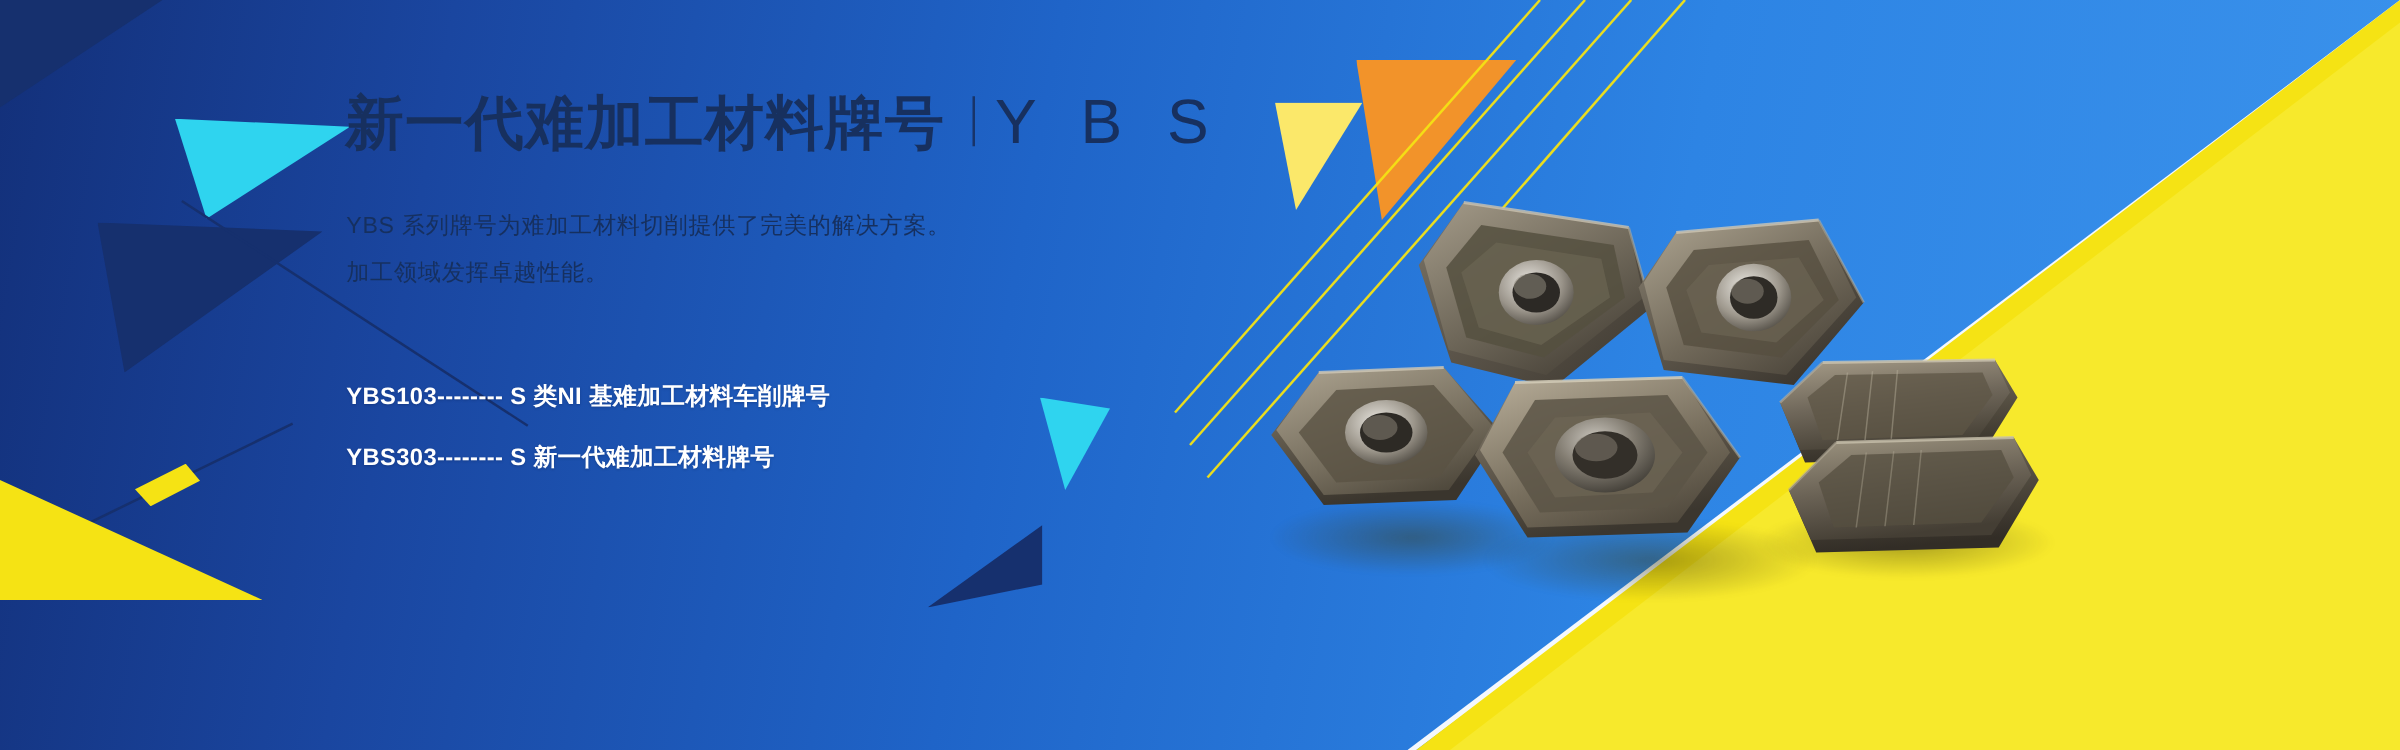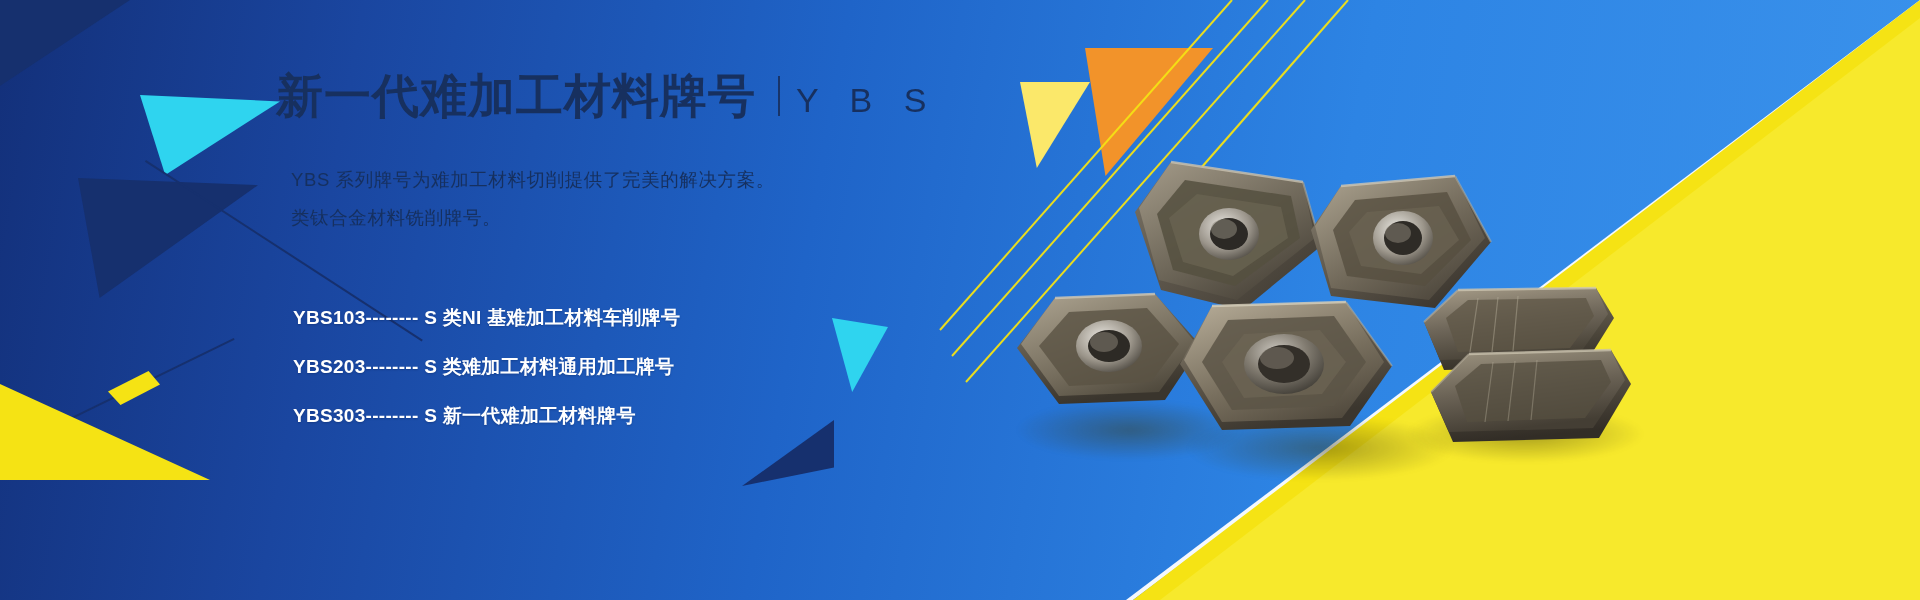--- a/index.html
+++ b/index.html
@@ -100,31 +100,31 @@
   }
   .title-main{
     font-size:47px;font-weight:700;color:#17305f;letter-spacing:1px;
     line-height:1;
   }
   .title-sep{
     display:inline-block;width:2px;height:40px;background:#17305f;
     margin:0 16px 0 22px;align-self:center;opacity:.9;
   }
   .title-sub{
-    font-size:34px;font-weight:400;color:#17305f;letter-spacing:11px;
+    font-size:50px;font-weight:400;color:#17305f;letter-spacing:11px;
     line-height:1;
   }
 
-  .desc{position:absolute;top:168px;left:15px;}
+  .desc{position:absolute;top:168px;left:1px;}
   .desc p{
     margin:0 0 15px 0;font-size:18.5px;color:#16305f;
     letter-spacing:.6px;line-height:1.25;font-weight:500;
   }
 
-  .models{position:absolute;top:307px;left:17px;}
+  .models{position:absolute;top:307px;left:1px;}
   .models p{
     margin:0 0 26px 0;font-size:19px;color:#ffffff;font-weight:700;
     letter-spacing:.3px;line-height:1.2;
     text-shadow:0 1px 2px rgba(0,20,60,.28);
   }
 
   
   .inserts{position:absolute;left:995px;top:150px;width:620px;height:340px;}
   .ins{position:absolute;}
   .ins svg{display:block;}
@@ -167,26 +167,25 @@
   <div class="content">
 
     <div class="title-row">
       <span class="title-main">新一代难加工材料牌号</span>
       <span class="title-sep"></span>
       <span class="title-sub">Y B S</span>
     </div>
 
     <div class="desc">
       <p>YBS 系列牌号为难加工材料切削提供了完美的解决方案。</p>
-      <p>类钛合金材料铣削牌号。</p>
+      <p>加工领域发挥卓越性能。</p>
     </div>
 
     <div class="models">
       <p>YBS103-------- S 类NI 基难加工材料车削牌号</p>
-      <p>YBS203-------- S 类难加工材料通用加工牌号</p>
       <p>YBS303-------- S 新一代难加工材料牌号</p>
     </div>
   </div>
 
   <div class="inserts">
 
     <div class="shadow" style="left:20px;top:250px;width:230px;height:60px;"></div>
     <div class="shadow" style="left:190px;top:265px;width:270px;height:66px;"></div>
     <div class="shadow" style="left:410px;top:255px;width:240px;height:58px;"></div>
 

